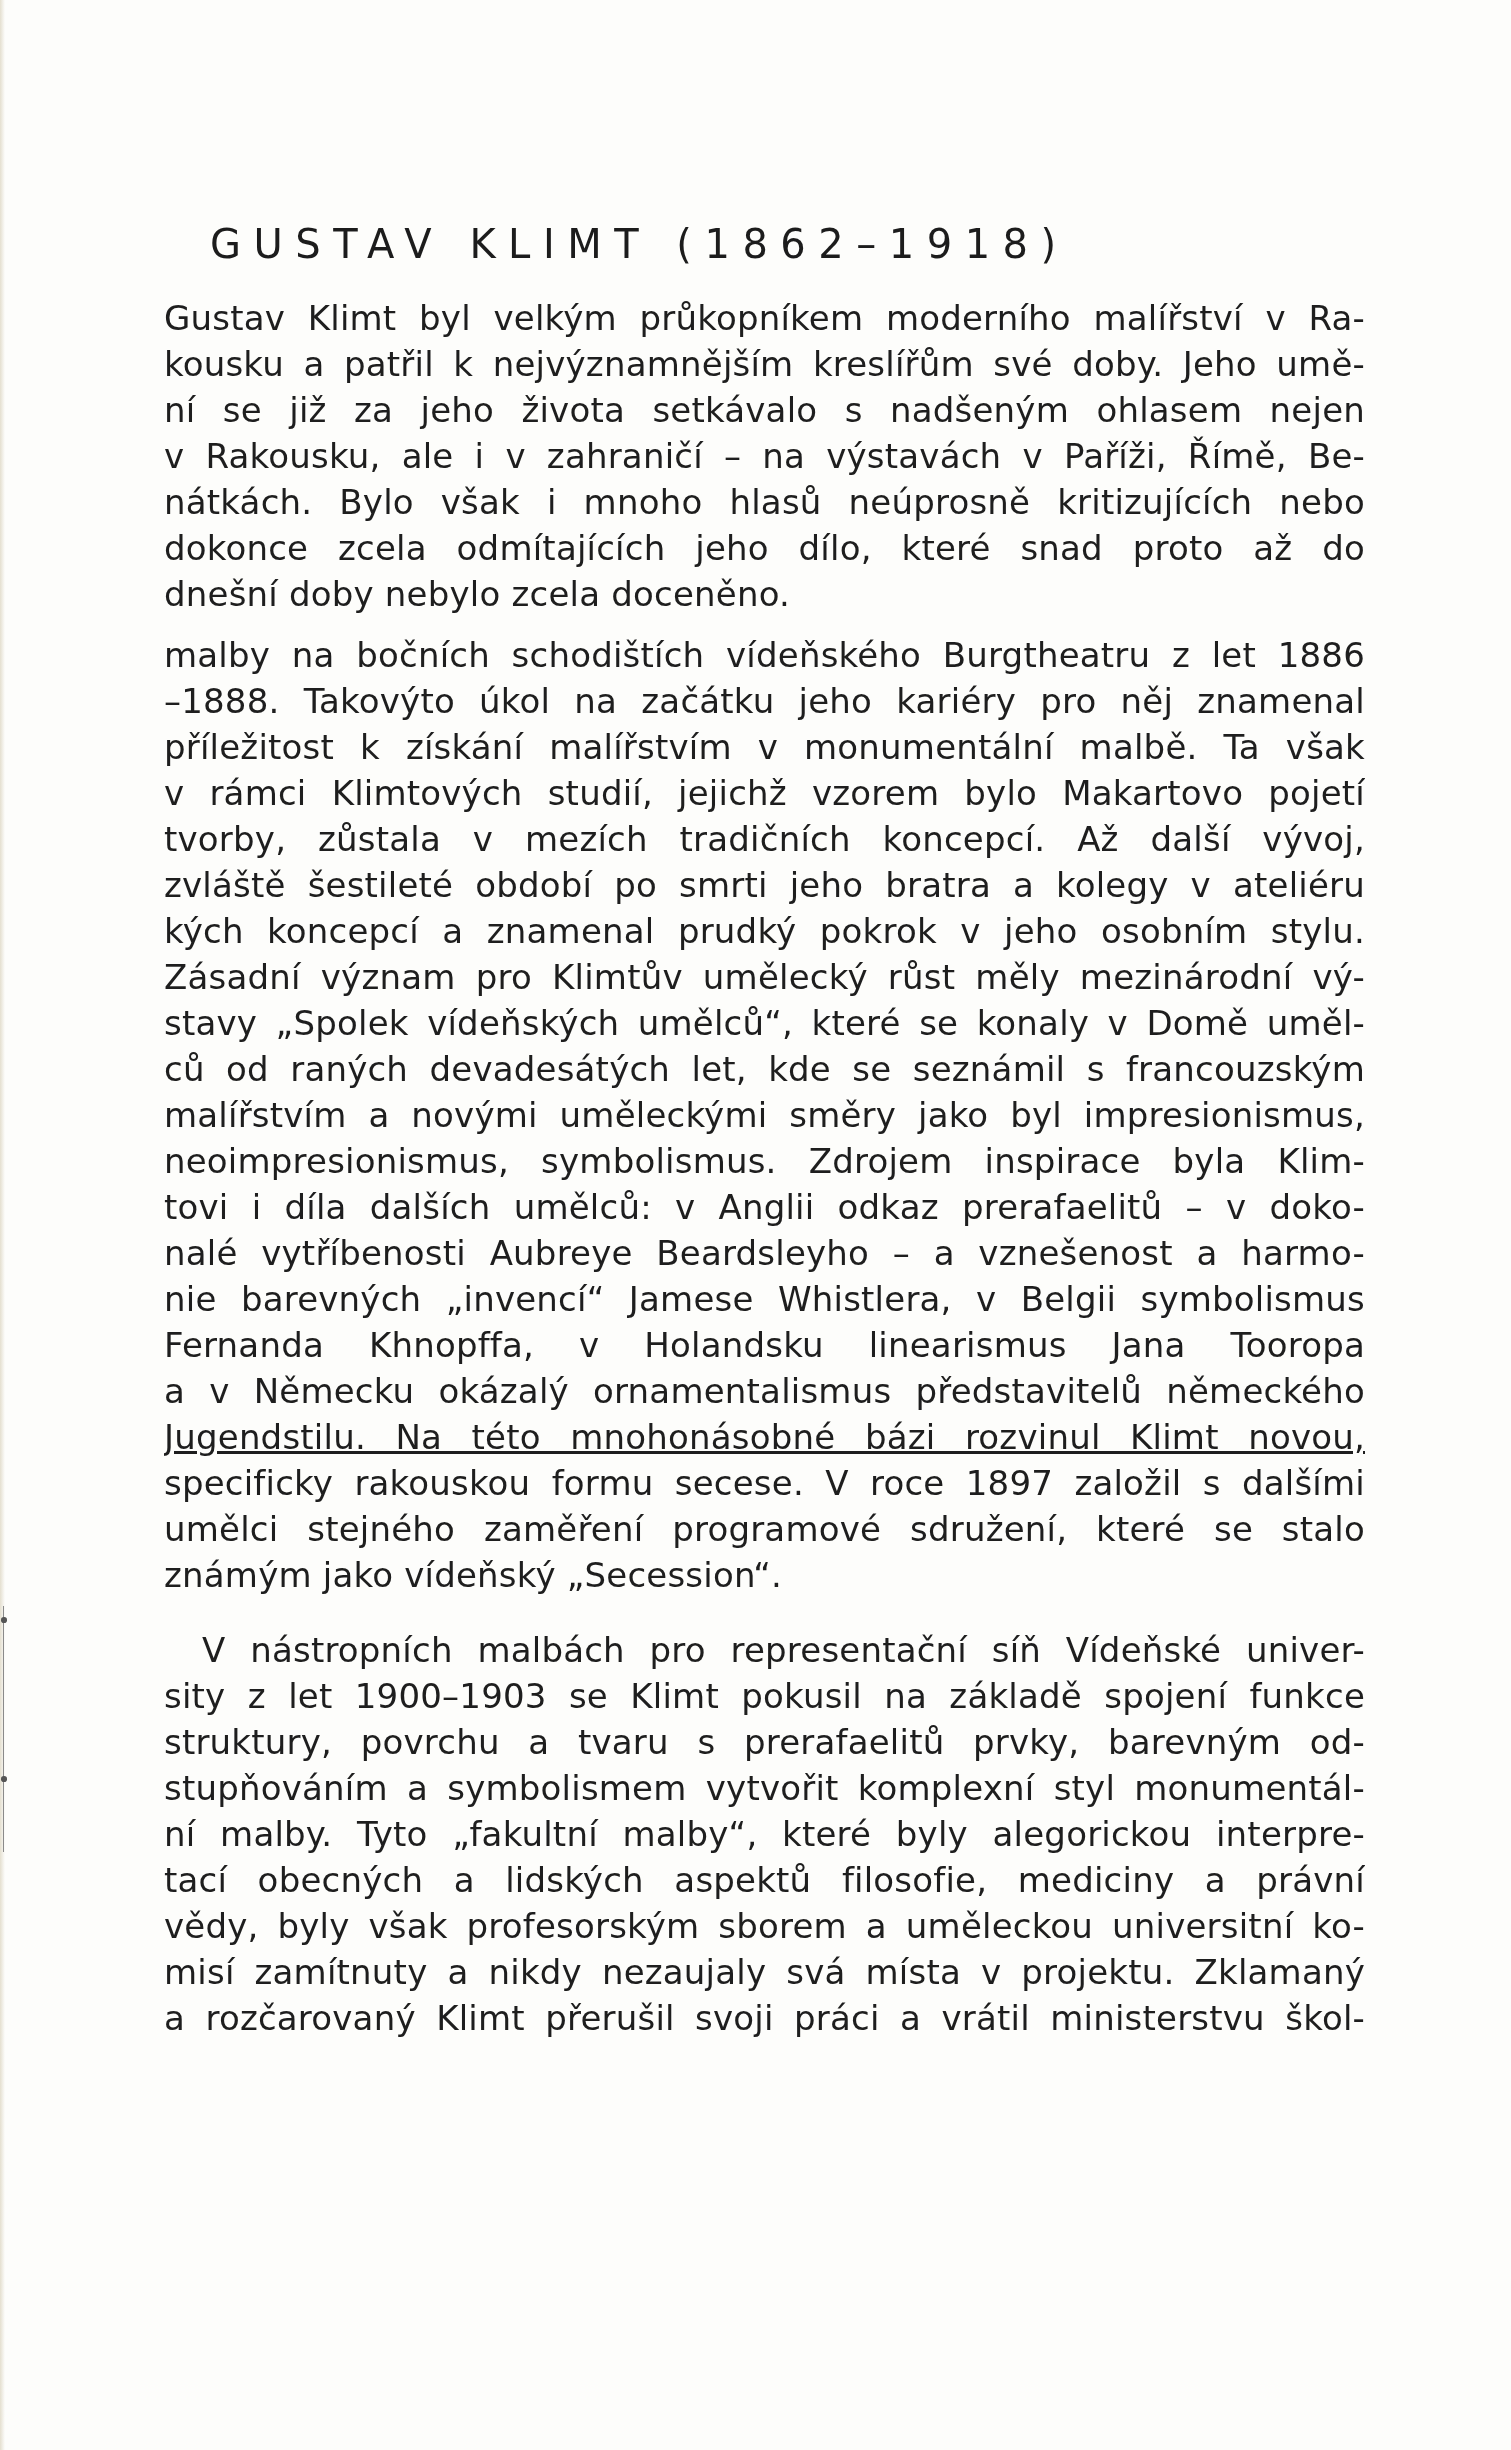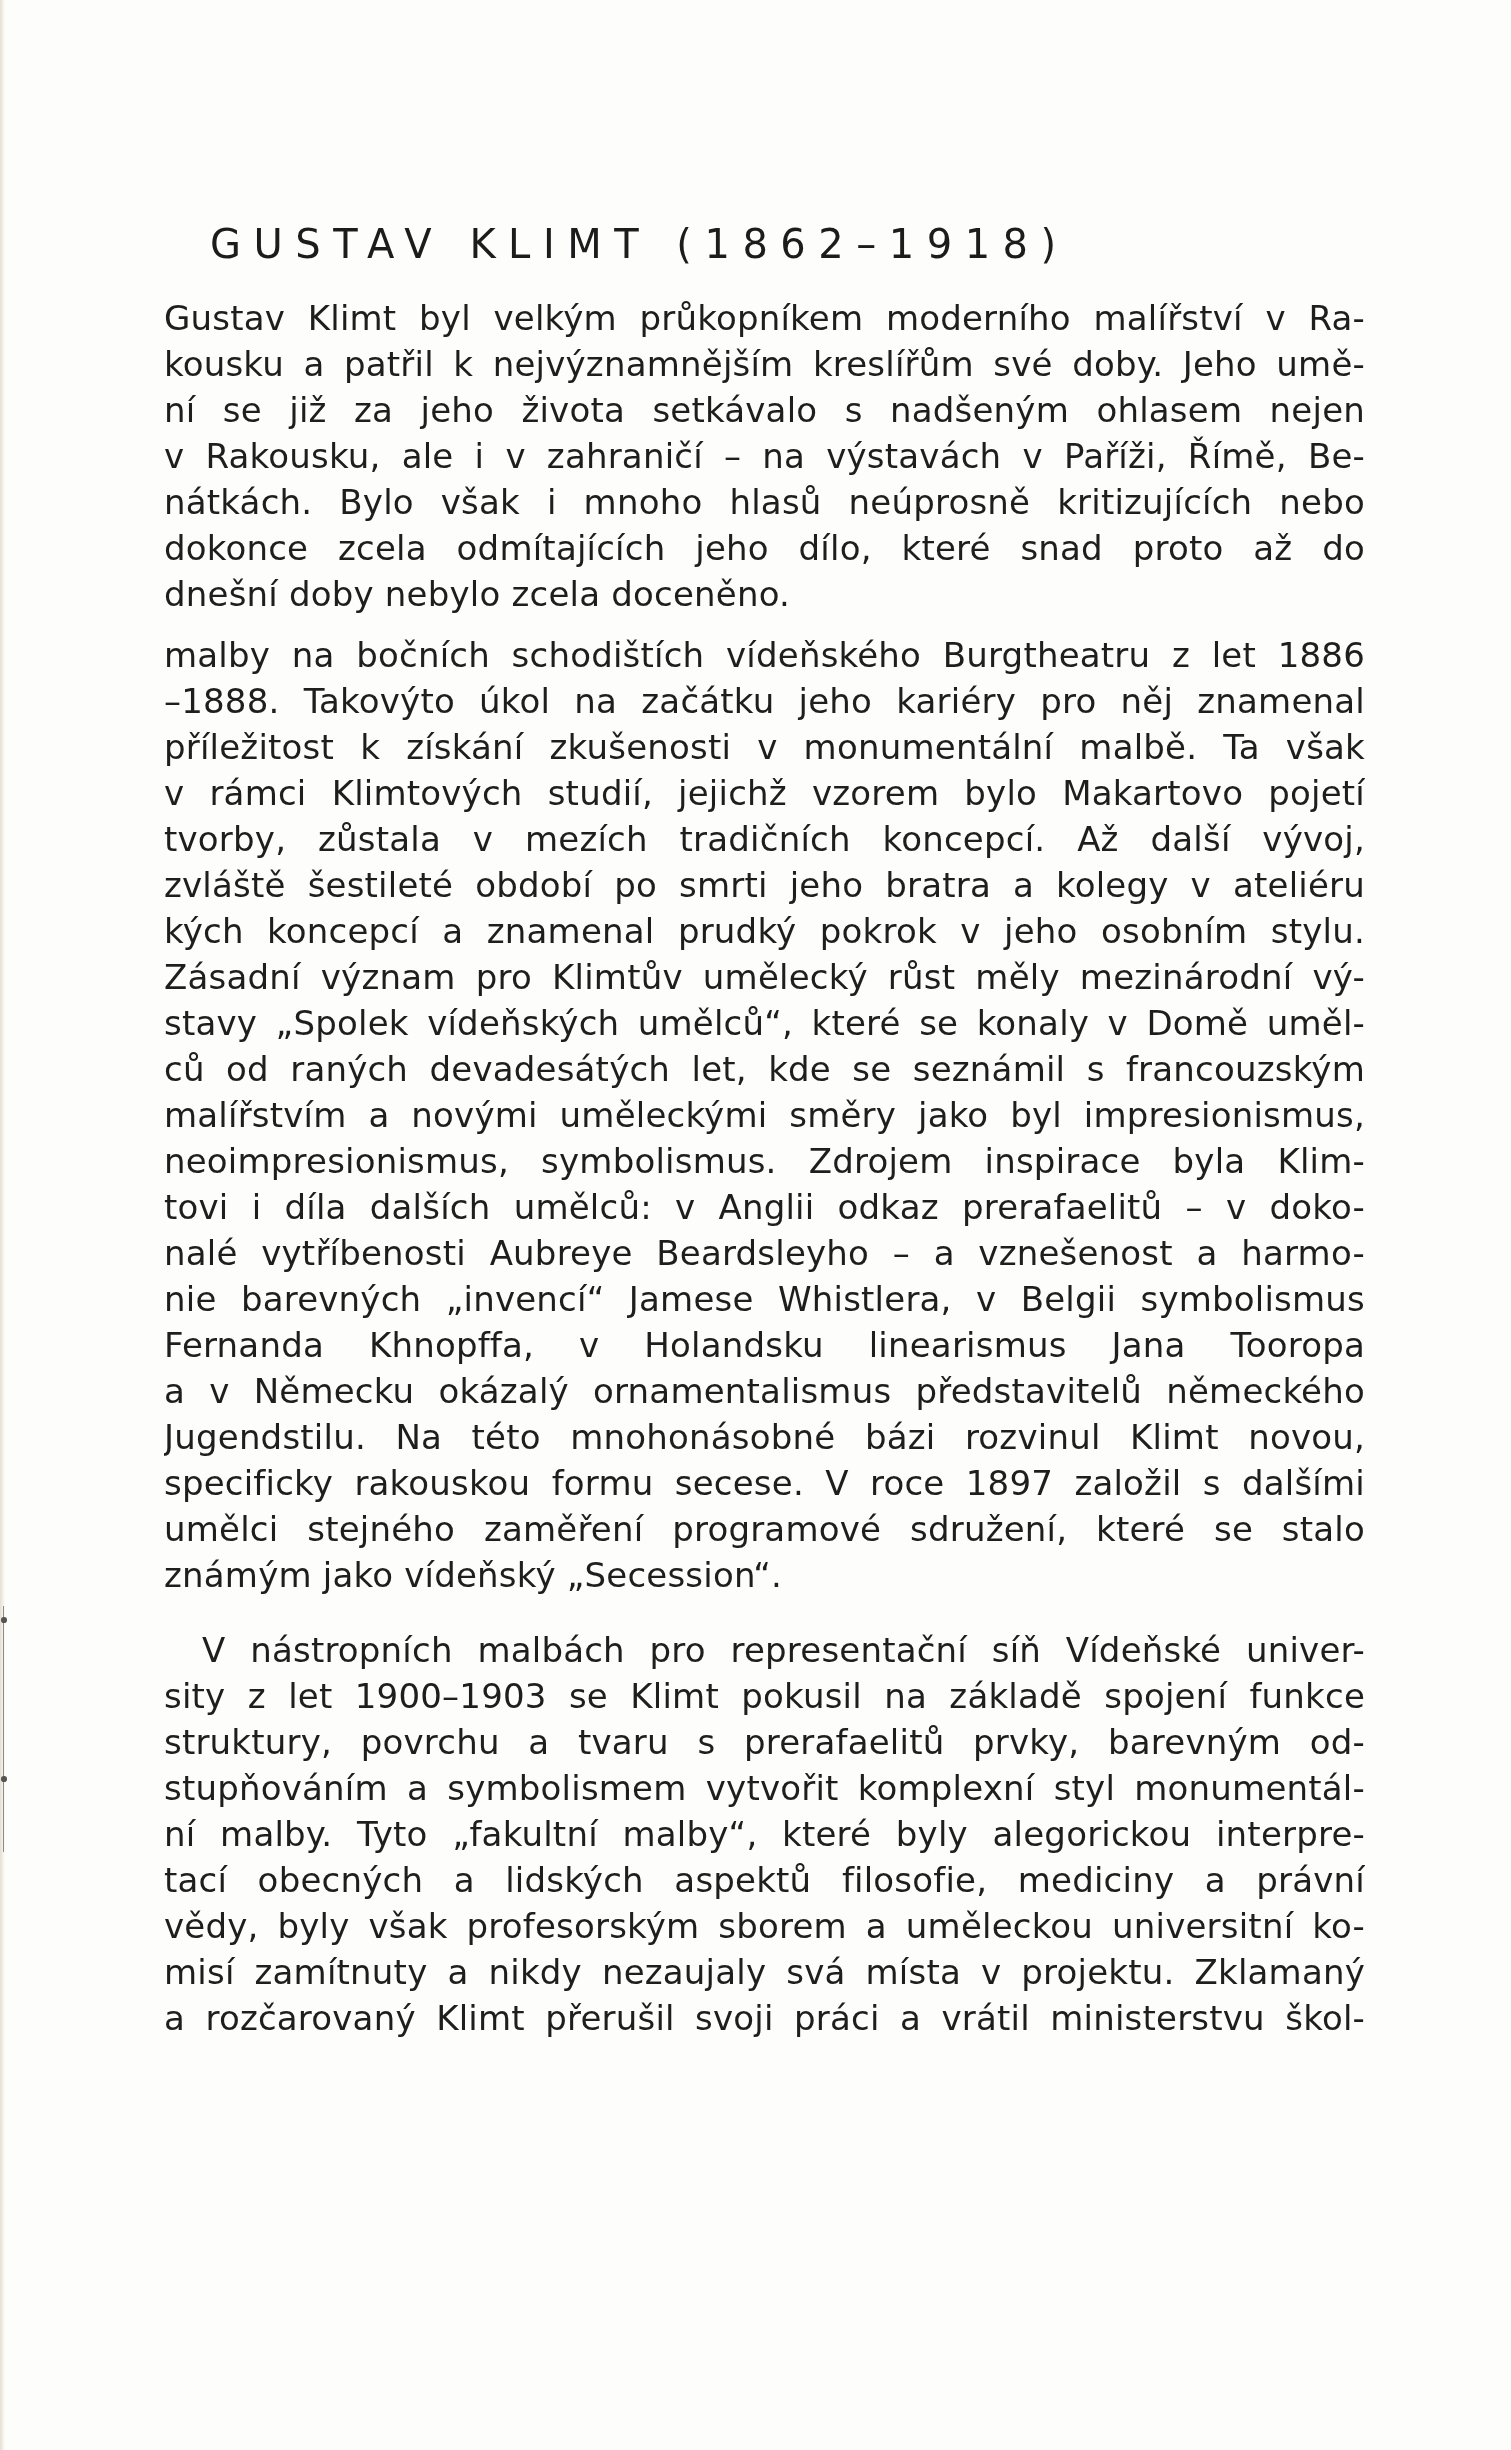--- a/index.html
+++ b/index.html
@@ -97,36 +97,36 @@
     <div class="line" style="white-space: normal; height: 46px; overflow: hidden;">ní se již za jeho života setkávalo s nadšeným ohlasem nejen</div>
     <div class="line" style="white-space: normal; height: 46px; overflow: hidden;">v Rakousku, ale i v zahraničí – na výstavách v Paříži, Římě, Be-</div>
     <div class="line" style="white-space: normal; height: 46px; overflow: hidden;">nátkách. Bylo však i mnoho hlasů neúprosně kritizujících nebo</div>
     <div class="line" style="white-space: normal; height: 46px; overflow: hidden;">dokonce zcela odmítajících jeho dílo, které snad proto až do</div>
     <div class="line last" style="white-space: nowrap;">dnešní doby nebylo zcela doceněno.</div>
   </div>
 
   <div class="para para-2">
     <div class="line" style="white-space: normal; height: 46px; overflow: hidden;">malby na bočních schodištích vídeňského Burgtheatru z let 1886</div>
     <div class="line" style="white-space: normal; height: 46px; overflow: hidden;">–1888. Takovýto úkol na začátku jeho kariéry pro něj znamenal</div>
-    <div class="line" style="white-space: normal; height: 46px; overflow: hidden;">příležitost k získání zkušenosti v monumentální malbě. Ta však</div>
+    <div class="line" style="white-space: normal; height: 46px; overflow: hidden;">příležitost k získání malířstvím v monumentální malbě. Ta však</div>
     <div class="line" style="white-space: normal; height: 46px; overflow: hidden;">v rámci Klimtových studií, jejichž vzorem bylo Makartovo pojetí</div>
     <div class="line" style="white-space: normal; height: 46px; overflow: hidden;">tvorby, zůstala v mezích tradičních koncepcí. Až další vývoj,</div>
     <div class="line" style="white-space: normal; height: 46px; overflow: hidden;">zvláště šestileté období po smrti jeho bratra a kolegy v ateliéru</div>
     <div class="line" style="white-space: normal; height: 46px; overflow: hidden;">kých koncepcí a znamenal prudký pokrok v jeho osobním stylu.</div>
     <div class="line" style="white-space: normal; height: 46px; overflow: hidden;">Zásadní význam pro Klimtův umělecký růst měly mezinárodní vý-</div>
     <div class="line" style="white-space: normal; height: 46px; overflow: hidden;">stavy „Spolek vídeňských umělců“, které se konaly v Domě uměl-</div>
     <div class="line" style="white-space: normal; height: 46px; overflow: hidden;">ců od raných devadesátých let, kde se seznámil s francouzským</div>
     <div class="line" style="white-space: normal; height: 46px; overflow: hidden;">malířstvím a novými uměleckými směry jako byl impresionismus,</div>
     <div class="line" style="white-space: normal; height: 46px; overflow: hidden;">neoimpresionismus, symbolismus. Zdrojem inspirace byla Klim-</div>
     <div class="line" style="white-space: normal; height: 46px; overflow: hidden;">tovi i díla dalších umělců: v Anglii odkaz prerafaelitů – v doko-</div>
     <div class="line" style="white-space: normal; height: 46px; overflow: hidden;">nalé vytříbenosti Aubreye Beardsleyho – a vznešenost a harmo-</div>
     <div class="line" style="white-space: normal; height: 46px; overflow: hidden;">nie barevných „invencí“ Jamese Whistlera, v Belgii symbolismus</div>
     <div class="line" style="white-space: normal; height: 46px; overflow: hidden;">Fernanda Khnopffa, v Holandsku linearismus Jana Tooropa</div>
     <div class="line" style="white-space: normal; height: 46px; overflow: hidden;">a v Německu okázalý ornamentalismus představitelů německého</div>
-    <div class="line" style="white-space: normal; height: 46px; overflow: hidden;">Jugendstilu. Na této mnohonásobné bázi rozvinul Klimt novou,</div>
+    <div class="line" style="white-space: normal; height: 46px; overflow: hidden; text-decoration: underline;">Jugendstilu. Na této mnohonásobné bázi rozvinul Klimt novou,</div>
     <div class="line" style="white-space: normal; height: 46px; overflow: hidden;">specificky rakouskou formu secese. V roce 1897 založil s dalšími</div>
     <div class="line" style="white-space: normal; height: 46px; overflow: hidden;">umělci stejného zaměření programové sdružení, které se stalo</div>
     <div class="line last" style="white-space: nowrap;">známým jako vídeňský „Secession“.</div>
   </div>
 
   <div class="para para-3">
     <div class="line indent" style="white-space: normal; height: 46px; overflow: hidden;">V nástropních malbách pro representační síň Vídeňské univer-</div>
     <div class="line" style="white-space: normal; height: 46px; overflow: hidden;">sity z let 1900–1903 se Klimt pokusil na základě spojení funkce</div>
     <div class="line" style="white-space: normal; height: 46px; overflow: hidden;">struktury, povrchu a tvaru s prerafaelitů prvky, barevným od-</div>
     <div class="line" style="white-space: normal; height: 46px; overflow: hidden;">stupňováním a symbolismem vytvořit komplexní styl monumentál-</div>

